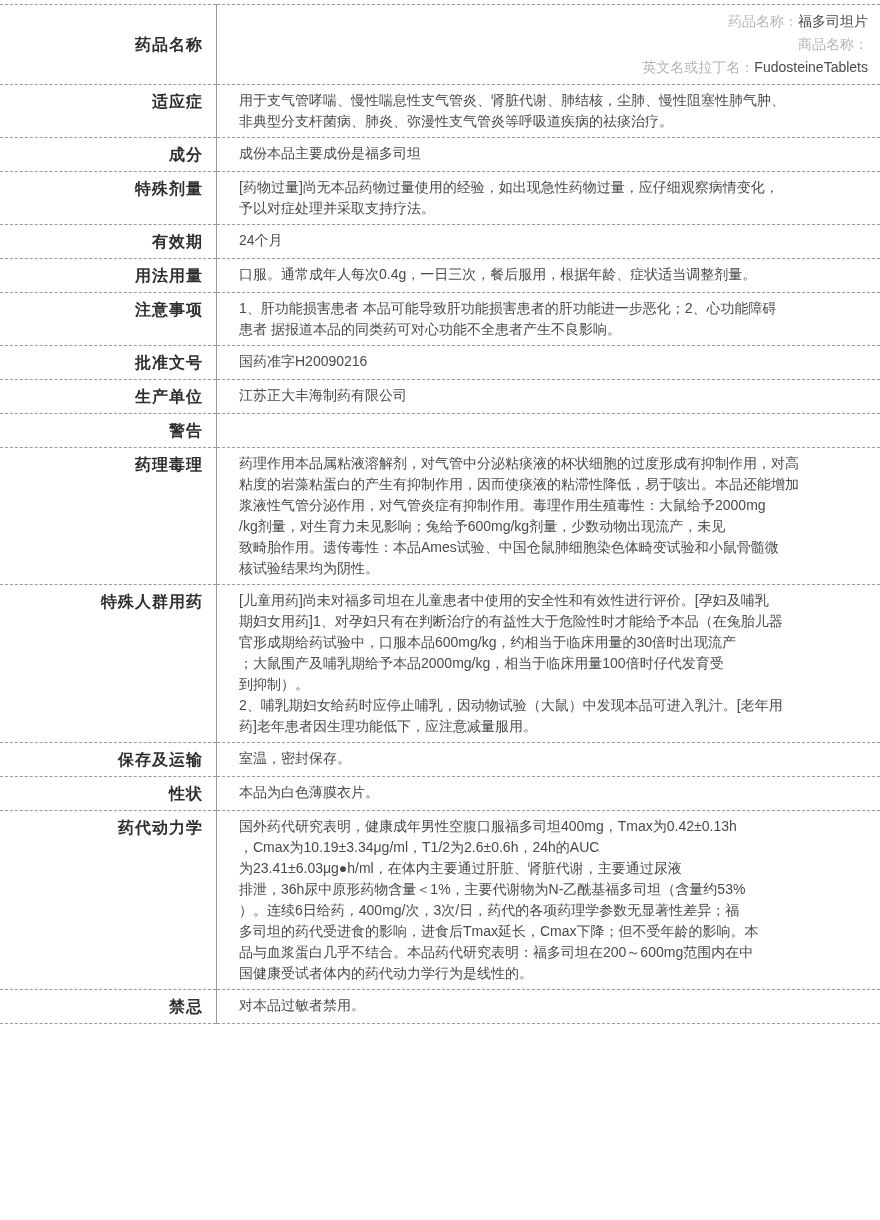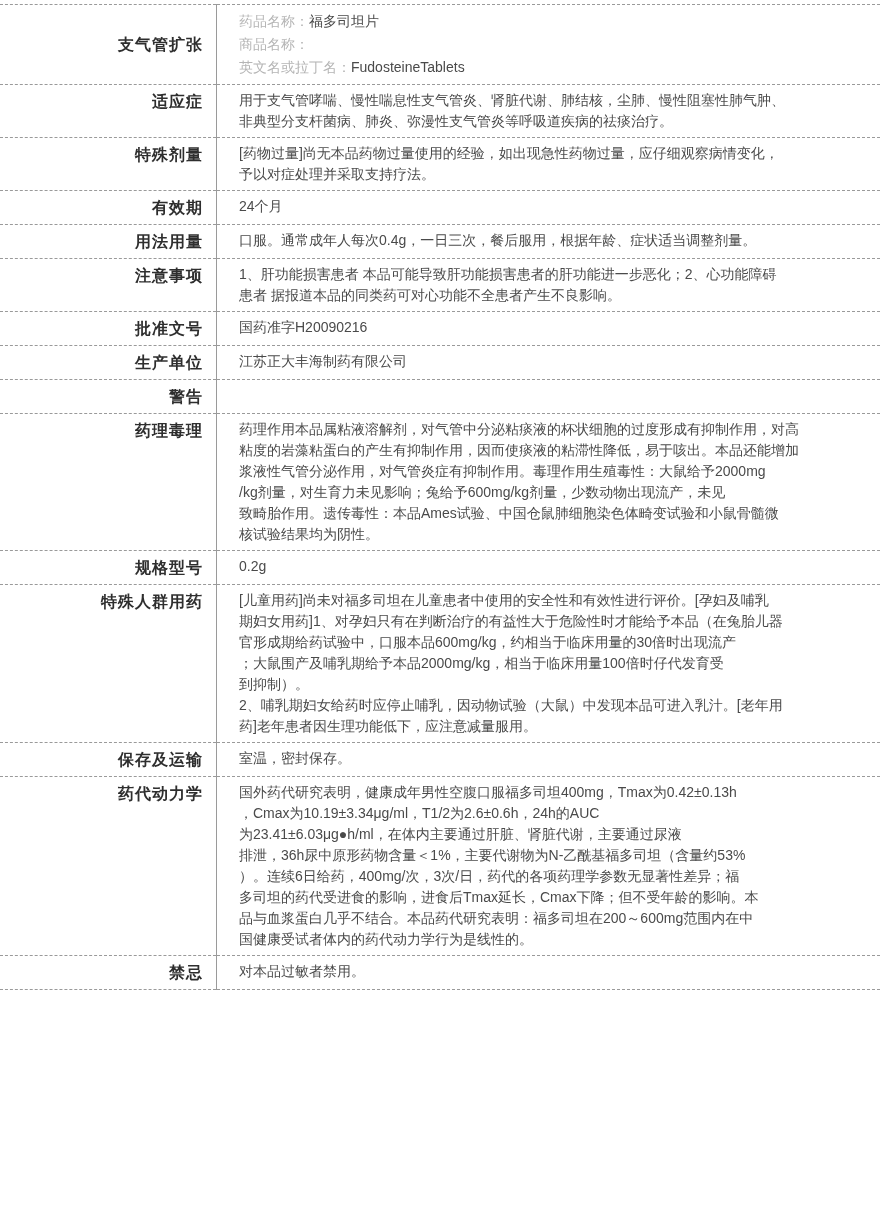--- a/index.html
+++ b/index.html
@@ -58,31 +58,35 @@
   .field-value {
     color: #4a4a4a;
   }
 </style>
 </head>
 <body>
 
 <table class="drug-table">
   <tbody>
     <tr class="name-row">
-      <td class="label-cell">支气管扩张</td>
-      <td class="content-cell" style="white-space:normal;">
+      <td class="label-cell">药品名称</td>
+      <td class="content-cell" style="white-space:normal;text-align:right;">
         <div class="name-line"><span class="muted">药品名称：</span><span class="field-value">福多司坦片</span></div>
         <div class="name-line"><span class="muted">商品名称：</span><span class="field-value"></span></div>
         <div class="name-line"><span class="muted">英文名或拉丁名：</span><span class="field-value">FudosteineTablets</span></div>
       </td>
     </tr>
     <tr>
       <td class="label-cell">适应症</td>
       <td class="content-cell">用于支气管哮喘、慢性喘息性支气管炎、肾脏代谢、肺结核，尘肺、慢性阻塞性肺气肿、
 非典型分支杆菌病、肺炎、弥漫性支气管炎等呼吸道疾病的祛痰治疗。</td>
+    </tr>
+    <tr>
+      <td class="label-cell">成分</td>
+      <td class="content-cell">成份本品主要成份是福多司坦</td>
     </tr>
     <tr>
       <td class="label-cell">特殊剂量</td>
       <td class="content-cell">[药物过量]尚无本品药物过量使用的经验，如出现急性药物过量，应仔细观察病情变化，
 予以对症处理并采取支持疗法。</td>
     </tr>
     <tr>
       <td class="label-cell">有效期</td>
       <td class="content-cell">24个月</td>
     </tr>
@@ -110,36 +114,36 @@
     <tr>
       <td class="label-cell">药理毒理</td>
       <td class="content-cell">药理作用本品属粘液溶解剂，对气管中分泌粘痰液的杯状细胞的过度形成有抑制作用，对高
 粘度的岩藻粘蛋白的产生有抑制作用，因而使痰液的粘滞性降低，易于咳出。本品还能增加
 浆液性气管分泌作用，对气管炎症有抑制作用。毒理作用生殖毒性：大鼠给予2000mg
 /kg剂量，对生育力未见影响；兔给予600mg/kg剂量，少数动物出现流产，未见
 致畸胎作用。遗传毒性：本品Ames试验、中国仓鼠肺细胞染色体畸变试验和小鼠骨髓微
 核试验结果均为阴性。</td>
     </tr>
     <tr>
-      <td class="label-cell">规格型号</td>
-      <td class="content-cell">0.2g</td>
-    </tr>
-    <tr>
       <td class="label-cell">特殊人群用药</td>
       <td class="content-cell">[儿童用药]尚未对福多司坦在儿童患者中使用的安全性和有效性进行评价。[孕妇及哺乳
 期妇女用药]1、对孕妇只有在判断治疗的有益性大于危险性时才能给予本品（在兔胎儿器
 官形成期给药试验中，口服本品600mg/kg，约相当于临床用量的30倍时出现流产
 ；大鼠围产及哺乳期给予本品2000mg/kg，相当于临床用量100倍时仔代发育受
 到抑制）。
 2、哺乳期妇女给药时应停止哺乳，因动物试验（大鼠）中发现本品可进入乳汁。[老年用
 药]老年患者因生理功能低下，应注意减量服用。</td>
     </tr>
     <tr>
       <td class="label-cell">保存及运输</td>
       <td class="content-cell">室温，密封保存。</td>
+    </tr>
+    <tr>
+      <td class="label-cell">性状</td>
+      <td class="content-cell">本品为白色薄膜衣片。</td>
     </tr>
     <tr>
       <td class="label-cell">药代动力学</td>
       <td class="content-cell">国外药代研究表明，健康成年男性空腹口服福多司坦400mg，Tmax为0.42±0.13h
 ，Cmax为10.19±3.34μg/ml，T1/2为2.6±0.6h，24h的AUC
 为23.41±6.03μg●h/ml，在体内主要通过肝脏、肾脏代谢，主要通过尿液
 排泄，36h尿中原形药物含量＜1%，主要代谢物为N-乙酰基福多司坦（含量约53%
 ）。连续6日给药，400mg/次，3次/日，药代的各项药理学参数无显著性差异；福
 多司坦的药代受进食的影响，进食后Tmax延长，Cmax下降；但不受年龄的影响。本
 品与血浆蛋白几乎不结合。本品药代研究表明：福多司坦在200～600mg范围内在中

